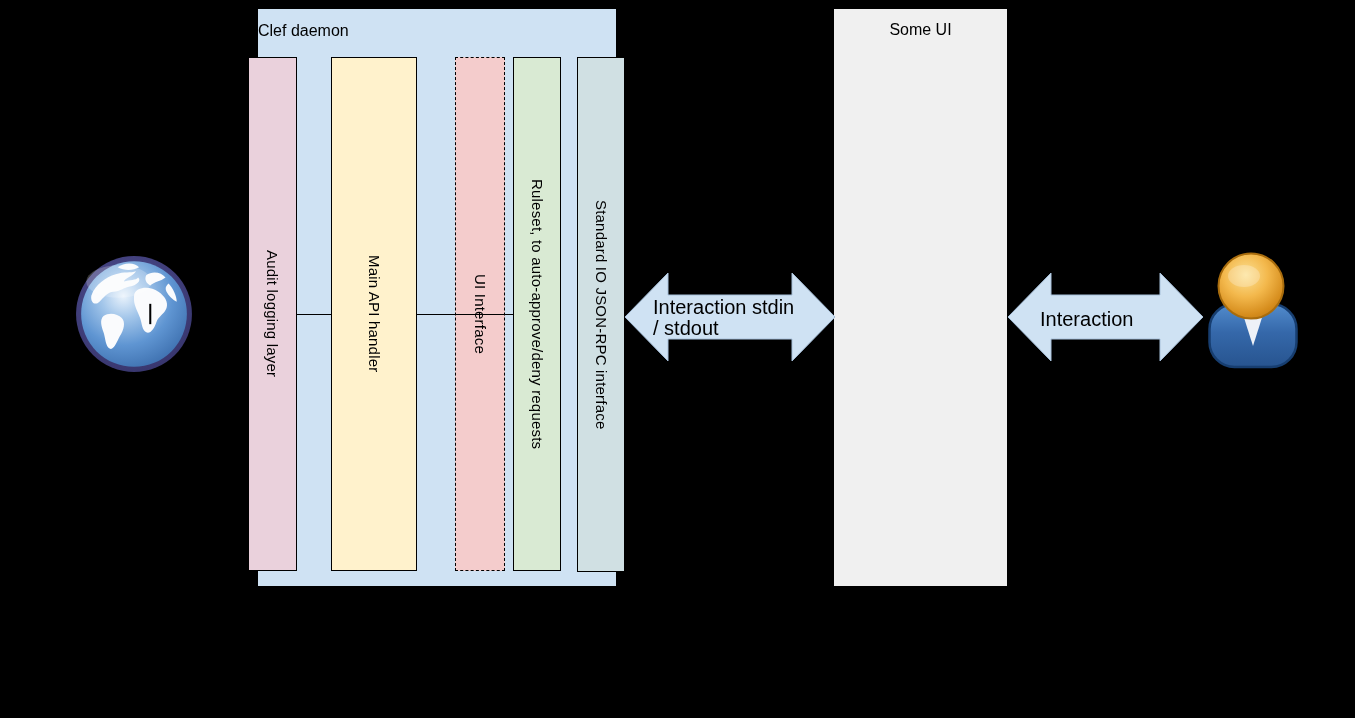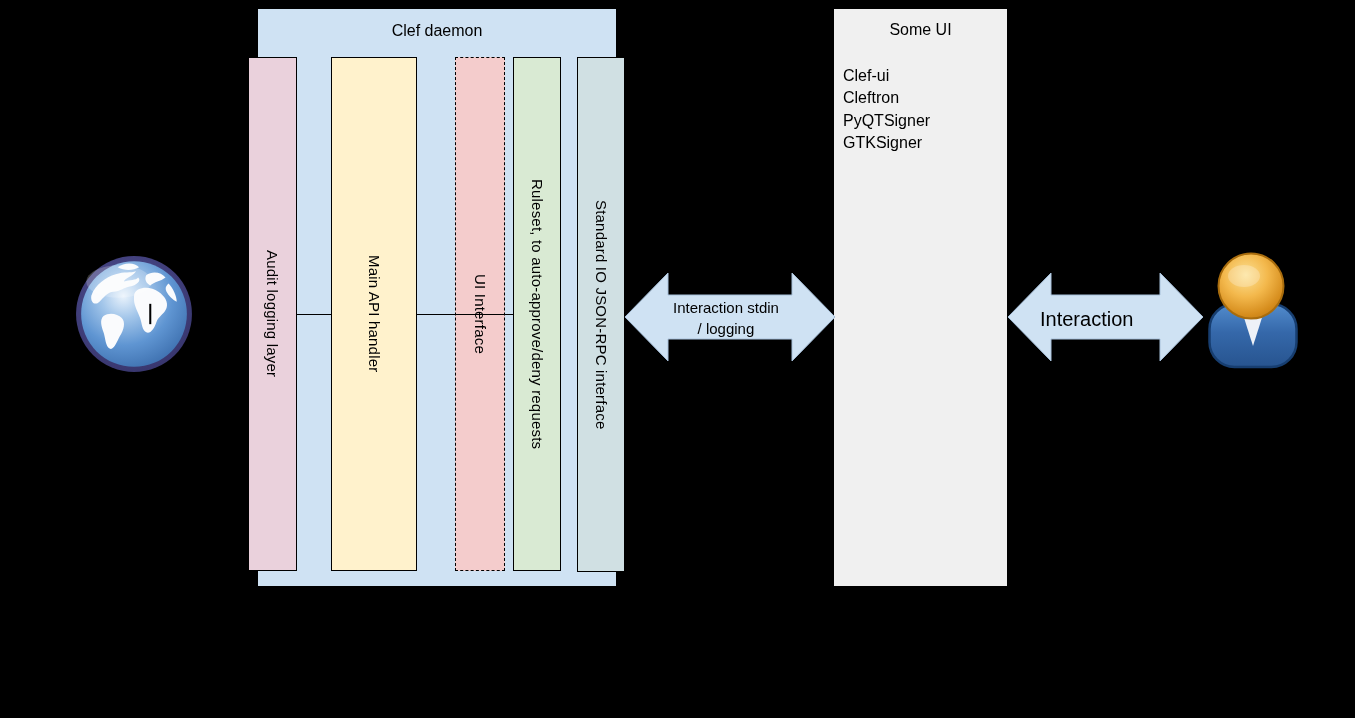--- a/index.html
+++ b/index.html
@@ -5,21 +5,21 @@
   * { margin:0; padding:0; box-sizing:border-box; }
   html,body { background:#000; }
   #stage {
     position:relative; width:1355px; height:718px; background:#000; overflow:hidden;
     font-family:"Liberation Sans","DejaVu Sans",sans-serif; color:#000;
   }
   .abs { position:absolute; }
 
   
   .clef-box { left:257px; top:8px; width:360px; height:579px; border:1.5px solid #000; z-index:1; }
-  .clef-title { left:0; top:13px; width:100%; text-align:center; font-size:16px; }
+  .clef-title { left:0; top:13px; width:100%; font-size:16px; }
 
   
   .vbar {
     top:57px; height:514px; border:1.5px solid #000; z-index:2;
     display:flex; align-items:center; justify-content:center;
   }
   .vbar .vlabel { writing-mode:vertical-rl; font-size:15px; white-space:nowrap; letter-spacing:.2px; }
   .bar1 { left:248px; width:49px; }
   .bar2 { left:331px; width:86px; }
   .bar3 { left:455px; width:50px; border-style:dashed; }
@@ -28,21 +28,21 @@
 
   
   .conn { top:314px; height:0; border-top:1.5px solid #000; z-index:4; }
   .conn-a { left:297px; width:34px; }
   .conn-b { left:417px; width:96px; }
 
   
   .arrow-svg { z-index:3; }
   .arrow1 { left:623px; top:271px; }
   .arrow2 { left:1006px; top:271px; }
-  .arrow1-label { left:673px; top:297px; font-size:15px; line-height:21px; z-index:5;text-align:center; }
+  .arrow1-label { left:653px; top:297px; font-size:20px; line-height:21px; z-index:5; }
   .arrow1-label span { display:block; }
   .arrow2-label { left:1040px; top:308px; font-size:20px; z-index:5; }
 
   
   .someui-box { left:833px; top:8px; width:175px; height:579px; border:1.5px solid #000; z-index:1; }
   .someui-title { left:0; top:12px; width:100%; text-align:center; font-size:16px; }
   .ui-list { left:9px; top:56px; font-size:16px; line-height:22.4px; }
 
   .icon-svg { z-index:2; }
 </style>
@@ -99,31 +99,25 @@
   </div>
 
   <div class="abs conn conn-a"></div>
   <div class="abs conn conn-b"></div>
 
   <svg class="abs arrow-svg arrow1" width="214" height="92" viewBox="0 0 214 92" aria-hidden="true">
     <polygon points="2,46 45,2 45,24 169,24 169,2 212,46 169,90 169,68 45,68 45,90" stroke="#a7c0da" stroke-width="1" style="fill: rgb(207, 226, 243);"></polygon>
   </svg>
   <div class="abs arrow1-label">
     <span>Interaction stdin</span>
-    <span>/ logging</span>
+    <span>/ stdout</span>
   </div>
 
   <div class="abs someui-box" style="background: rgb(240, 240, 240);">
     <div class="abs someui-title">Some UI</div>
-    <div class="abs ui-list">
-      <div>Clef-ui</div>
-      <div>Cleftron</div>
-      <div>PyQTSigner</div>
-      <div>GTKSigner</div>
-    </div>
   </div>
 
   <svg class="abs arrow-svg arrow2" width="199" height="92" viewBox="0 0 199 92" aria-hidden="true">
     <polygon points="2,46 45,2 45,24 154,24 154,2 197,46 154,90 154,68 45,68 45,90" stroke="#a7c0da" stroke-width="1" style="fill: rgb(207, 226, 243);"></polygon>
   </svg>
   <div class="abs arrow2-label">Interaction</div>
 
   <svg class="abs icon-svg" style="left:1207px; top:250px;" width="92" height="120" viewBox="0 0 92 120" aria-hidden="true">
     <defs>
       <linearGradient id="gBody" x1="0" y1="0" x2="0" y2="1">

